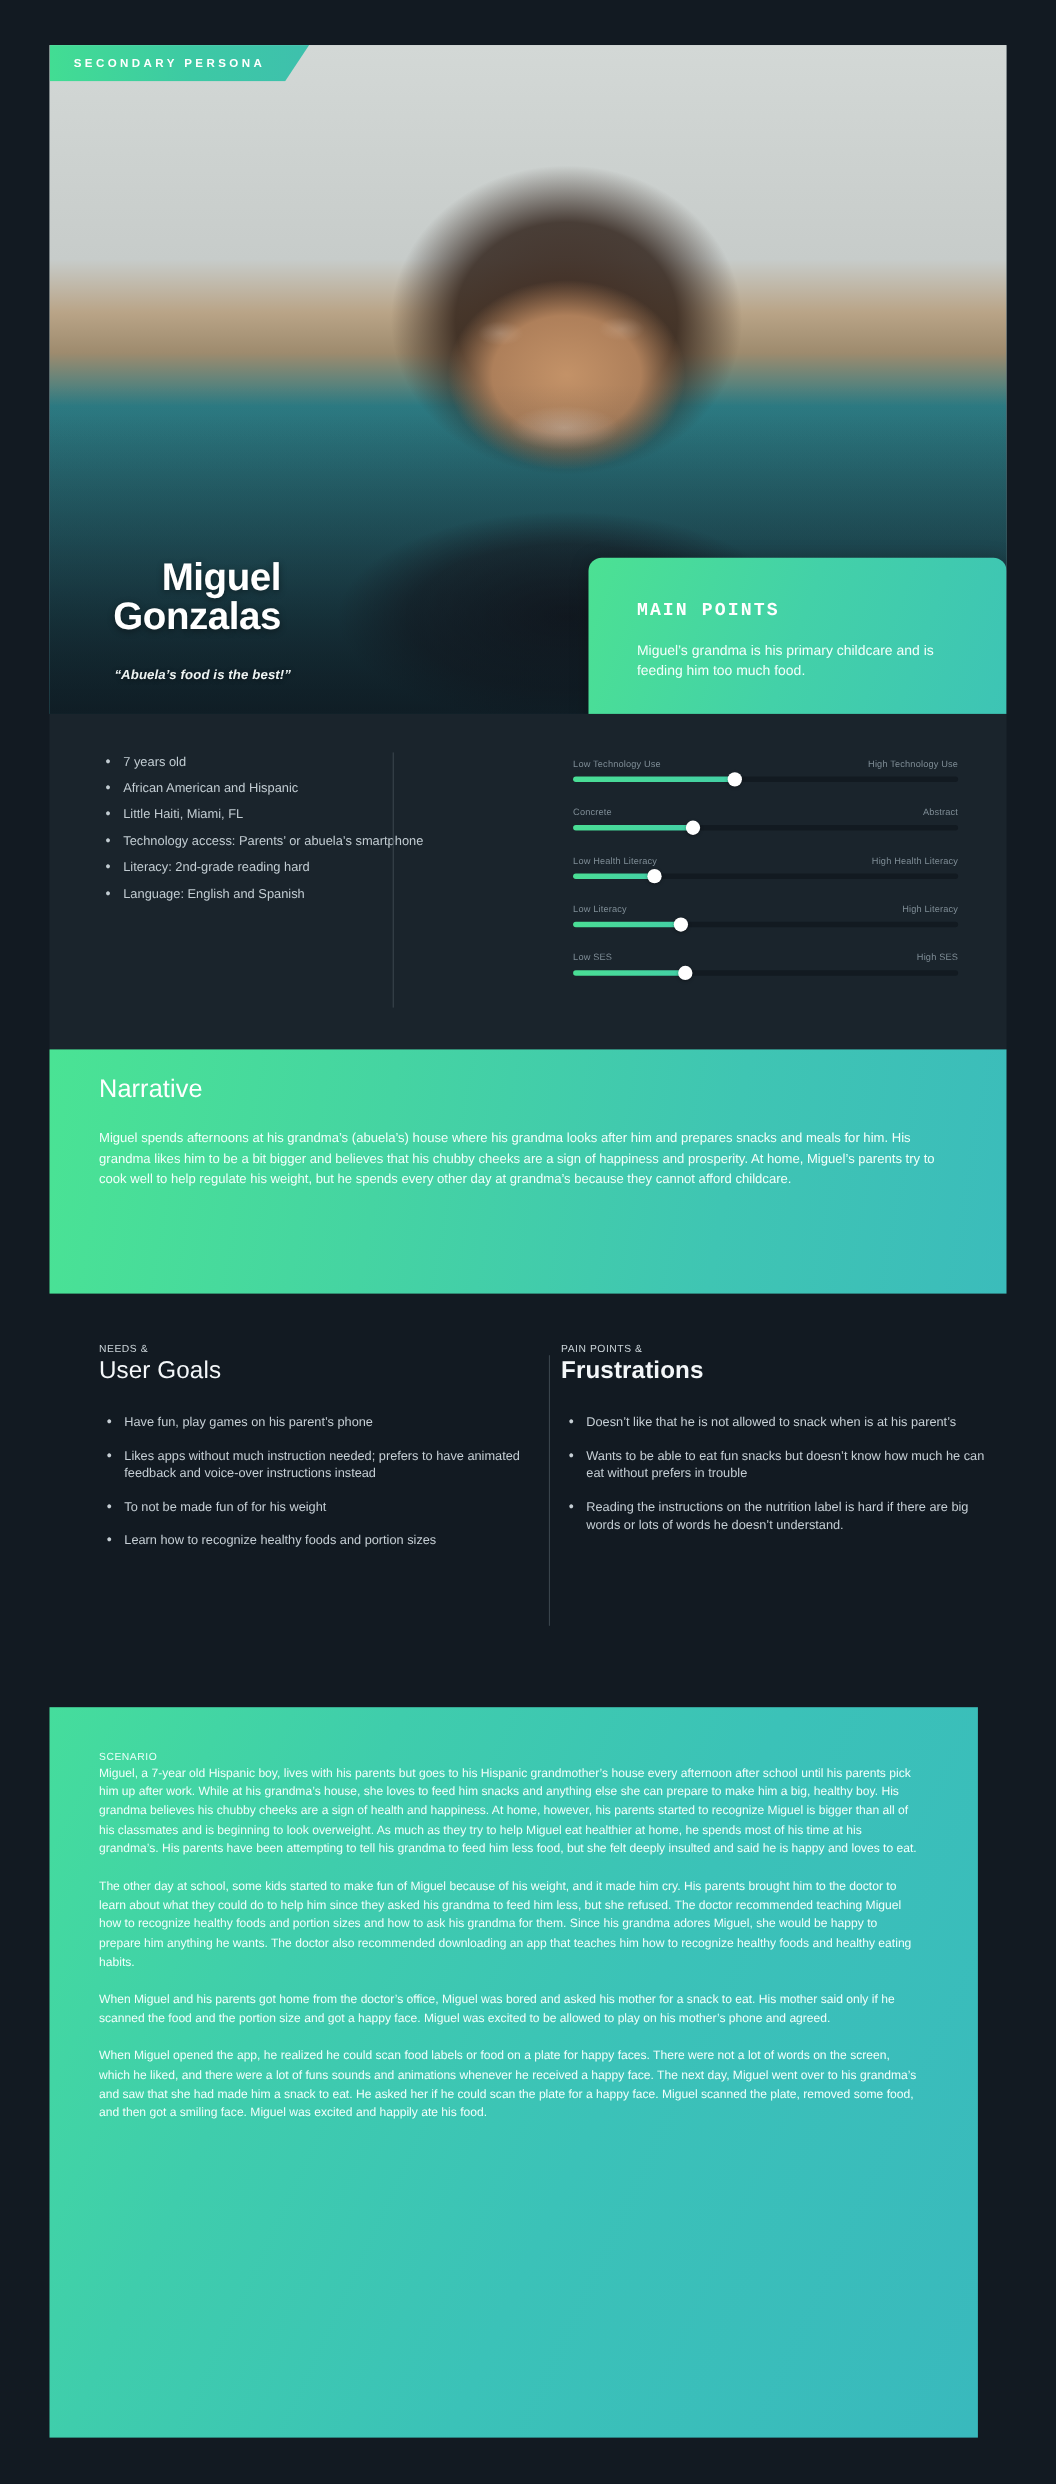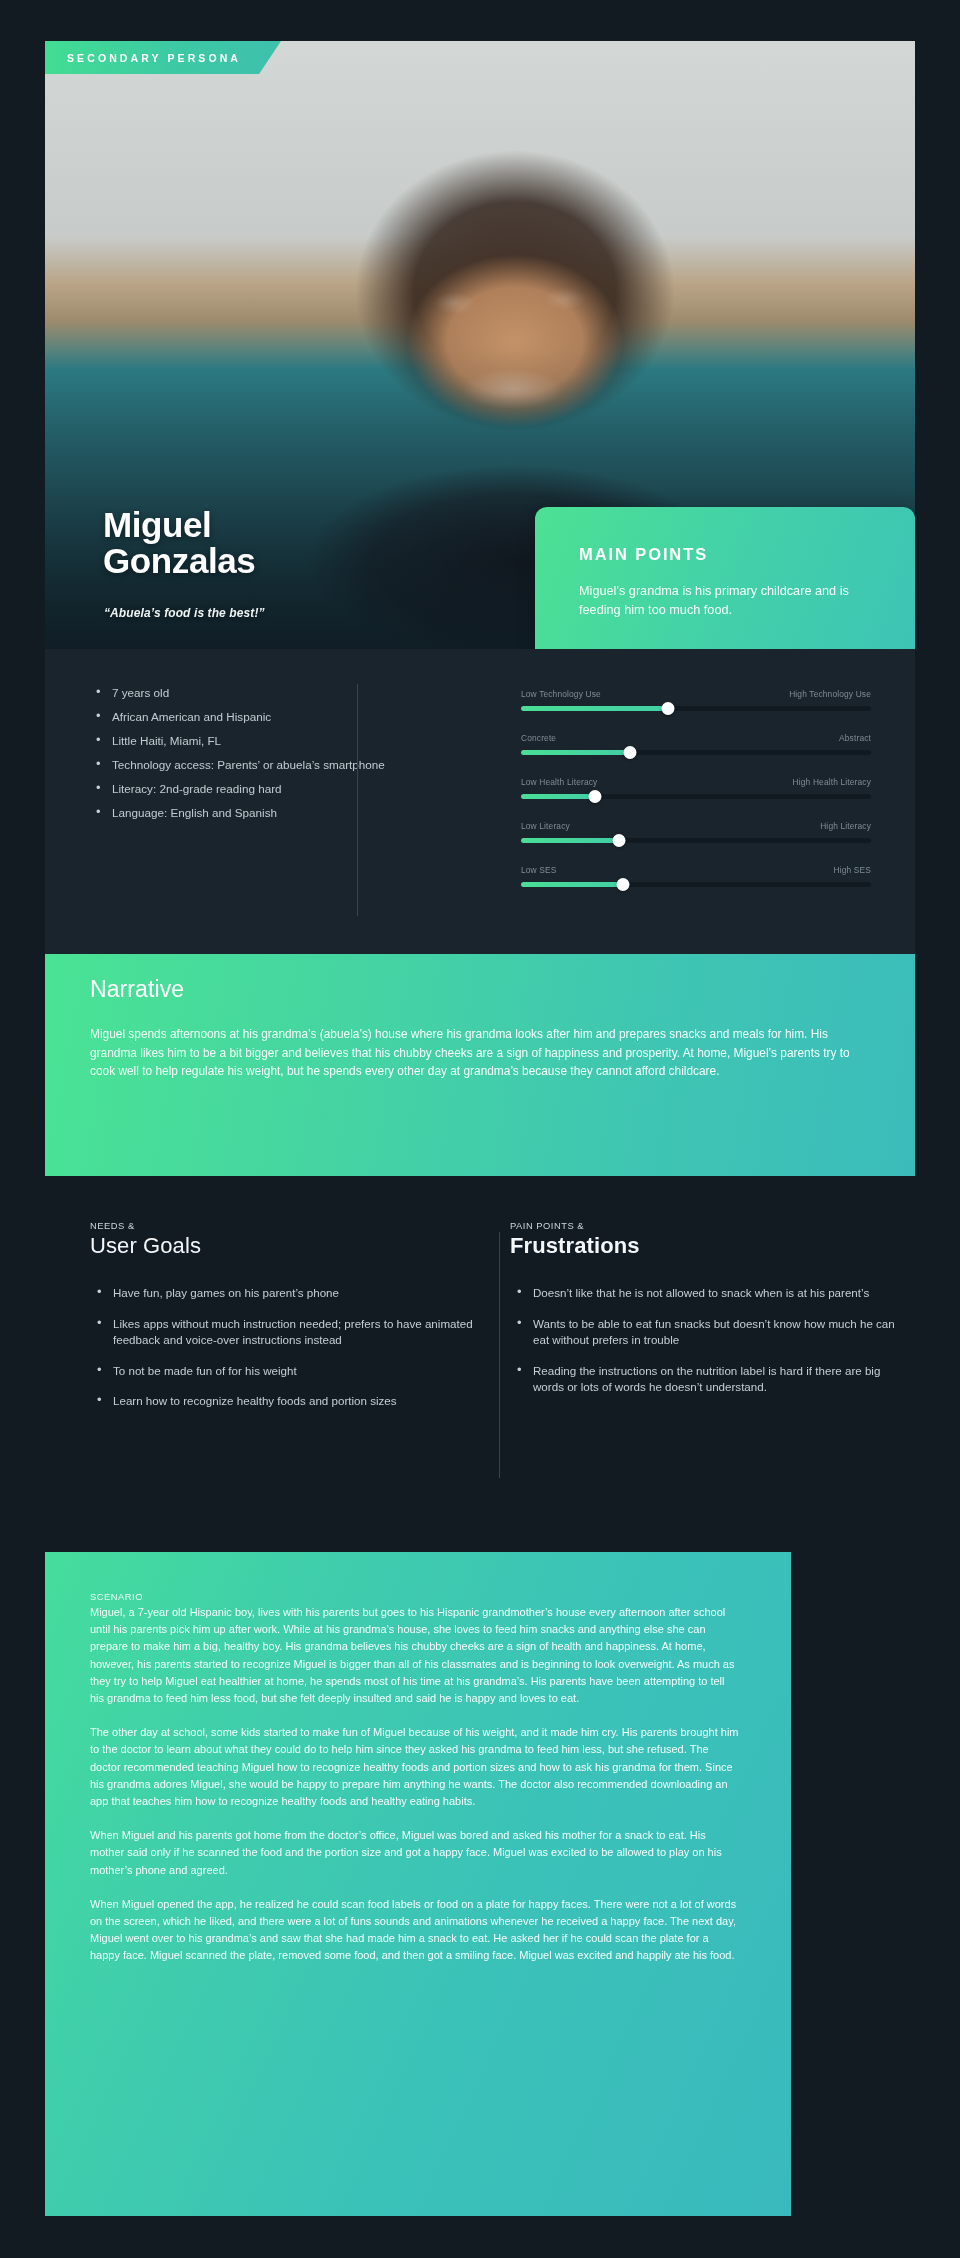--- a/index.html
+++ b/index.html
@@ -45,38 +45,39 @@
     clip-path:polygon(0 0, 100% 0, calc(100% - 22px) 100%, 0 100%);
     justify-content:flex-end;
   }
   .badge span{
     color:#ffffff; font-size:10.5px; font-weight:700; letter-spacing:3.1px;
   }
 
   .hero-name{
     position:absolute; left:58px; top:466px;
     color:#ffffff; font-size:35px; line-height:36px; font-weight:700;
-    letter-spacing:-0.4px; text-shadow:0 2px 7px rgba(0,0,0,.45);
+    letter-spacing:-0.4px; text-shadow:0 2px 7px rgba(0,0,0,.45);text-align:right;
   }
   .hero-quote{
     position:absolute; left:59px; top:565px;
     color:#eef4f3; font-size:12px; font-style:italic; font-weight:700;
     letter-spacing:.1px; text-shadow:0 1px 5px rgba(0,0,0,.45);
   }
 
   .mainpoints{
     position:absolute; left:490px; top:466px; width:380px; height:183px;
     background:linear-gradient(110deg,#4ce193 0%,#43d1a8 48%,#3dc3b6 100%);
     border-radius:12px 12px 0 0;
     padding:38px 38px 0 44px;
     box-shadow:0 2px 16px rgba(0,0,0,.25);
   }
   .mainpoints h3{
     color:#fff; font-size:16.5px; font-weight:700; letter-spacing:1.9px;
     margin-bottom:18px;
+    font-family:Liberation Mono, monospace;
   }
   .mainpoints p{
     color:#f4fffb; font-size:12.7px; line-height:19px; font-weight:400;
   }
 
   
   .bg-panel{
     position:absolute; left:45px; top:649px; width:870px; height:305px;
     background:#1a242c;
   }
@@ -146,21 +147,21 @@
   }
   .col li:before{
     content:"•"; position:absolute; left:7px; top:-1px; color:#c6cfd5; font-size:13px;
   }
   .goals-divider{
     position:absolute; left:454px; top:12px; width:1px; height:246px; background:#39444c;
   }
 
   
   .scenario{
-    position:absolute; left:45px; top:1552px; width:746px; height:664px;
+    position:absolute; left:45px; top:1552px; width:844px; height:664px;
     background:linear-gradient(115deg,#45dd9c 0%,#3fcdac 28%,#3bc2b8 58%,#39b9bd 100%);
     padding:39px 52px 0 45px;
   }
   .scenario .eyebrow{
     color:#ebfff8; font-size:9.4px; letter-spacing:.5px; margin-bottom:2px;
   }
   .scenario h2{
     color:#ffffff; font-size:23px; font-weight:400; letter-spacing:.1px; margin-bottom:26px;
   }
   .scenario p{

